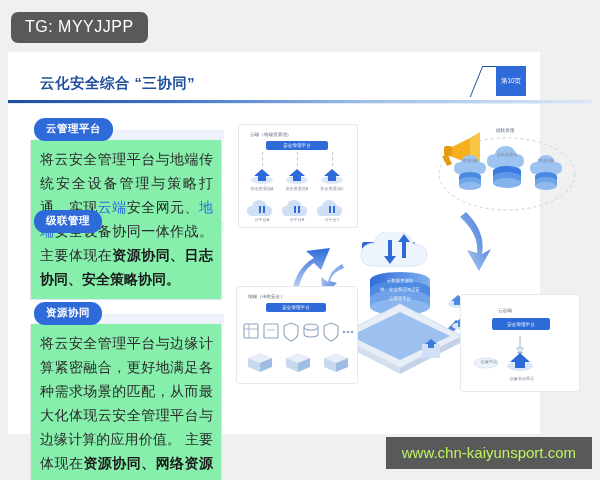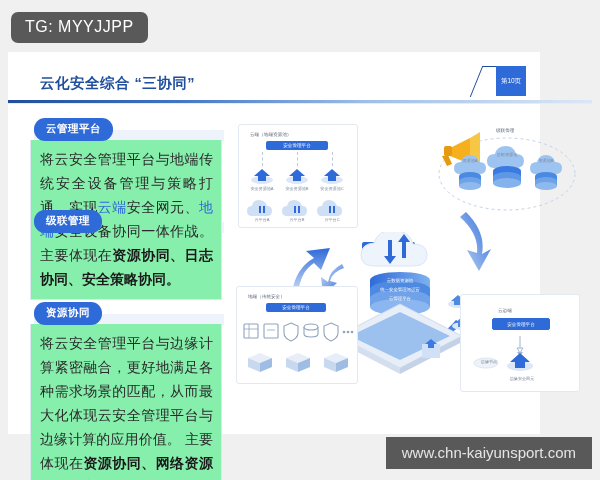--- a/index.html
+++ b/index.html
@@ -104,21 +104,21 @@
   
   #center-stack{position:absolute;left:96px;top:118px;width:148px;height:150px;}
   #center-label{
     position:absolute;left:132px;top:128px;
     background:#2f6ad9;color:#fff;font-size:5px;
     padding:3px 9px;border-radius:2px;white-space:nowrap;
   }
   
   #watermark{
     position:absolute;right:8px;bottom:11px;
-    background:#595959;color:#e5e5e5;
+    background:#595959;color:#bef264;
     font-size:15px;padding:7px 16px 8px 16px;
     white-space:nowrap;
   }
 </style>
 </head>
 <body>
 
 <div id="tg-badge">TG: MYYJJPP</div>
 
 <div id="slide">

